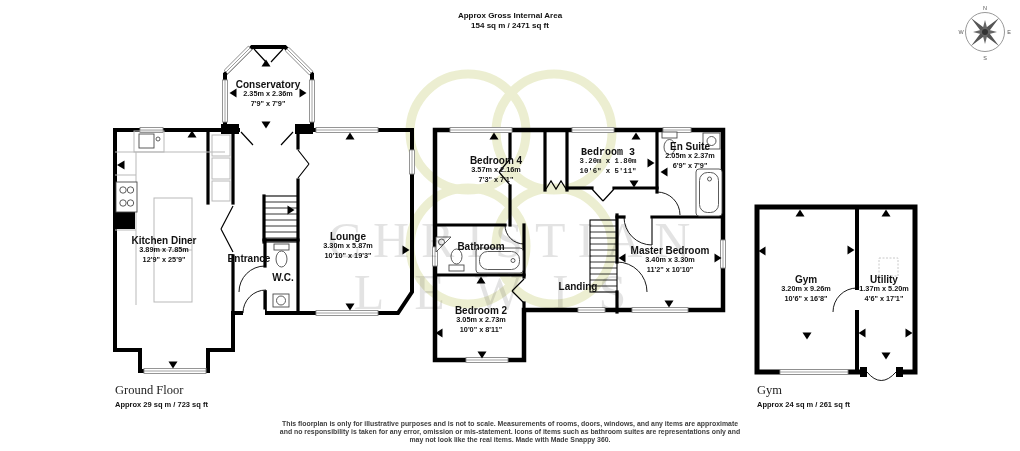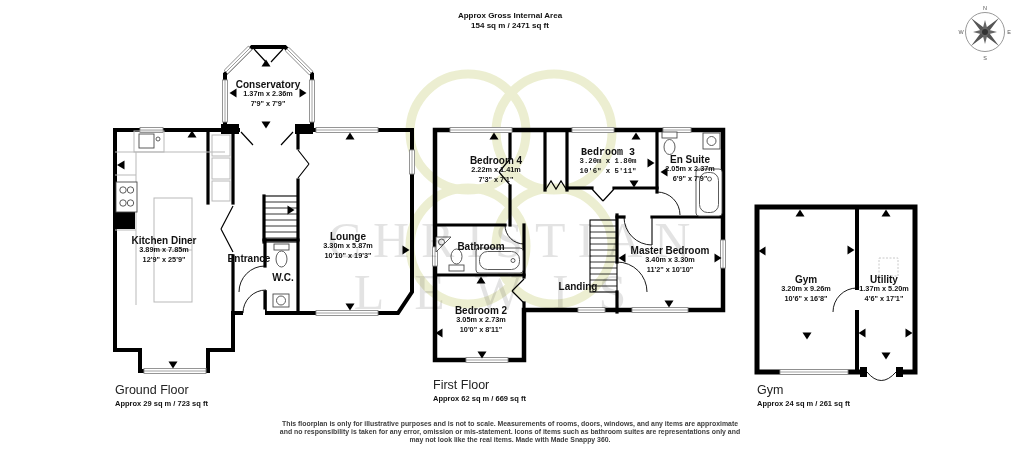--- a/index.html
+++ b/index.html
@@ -33,21 +33,21 @@
              pointer-events:none;}
   .wm1{font-size:50px;letter-spacing:12px;}
   .wm2{font-size:50px;letter-spacing:30px;}
 
   .room-label{position:absolute;transform:translate(-50%,-50%);text-align:center;
               white-space:nowrap;line-height:9.3px;}
   .room-label .rn{font-size:10px;font-weight:bold;}
   .room-label .rd{font-size:7.3px;font-weight:bold;}
 
   .floor-label{position:absolute;white-space:nowrap;}
-  .floor-label .fn{font-size:12.5px;font-weight:400;color:#222;}
+  .floor-label .fn{font-size:12.5px;font-weight:400;color:#222;font-family:Liberation Serif, serif;}
   .floor-label .fa{font-size:7.5px;font-weight:bold;margin-top:2px;}
 
   .footer{position:absolute;left:0;right:0;top:420px;text-align:center;
           font-size:6.9px;font-weight:bold;color:#3d3d3d;line-height:8px;}
 </style>
 </head>
 <body>
 
 <div class="canvas">
 
@@ -367,21 +367,21 @@
 <div class="watermark wm1" style="left:515px;top:240px;">CHRISTIAN</div>
 <div class="watermark wm2" style="left:505px;top:292px;">LEWIS</div>
 
 <div class="header">
   <div class="h1">Approx Gross Internal Area</div>
   <div class="h2">154 sq m / 2471 sq ft</div>
 </div>
 
 <div class="room-label" style="left:268px;top:94px;">
   <div class="rn">Conservatory</div>
-  <div class="rd">1.37m x 2.36m</div>
+  <div class="rd">2.35m x 2.36m</div>
   <div class="rd">7'9" x 7'9"</div>
 </div>
 <div class="room-label" style="left:164px;top:250px;">
   <div class="rn">Kitchen Diner</div>
   <div class="rd">3.89m x 7.85m</div>
   <div class="rd">12'9" x 25'9"</div>
 </div>
 <div class="room-label" style="left:348px;top:222px;margin-top:24px;">
   <div class="rn">Lounge</div>
   <div class="rd">3.30m x 5.87m</div>
@@ -389,29 +389,29 @@
 </div>
 <div class="room-label" style="left:249px;top:259px;">
   <div class="rn">Entrance</div>
 </div>
 <div class="room-label" style="left:283px;top:278px;">
   <div class="rn">W.C.</div>
 </div>
 
 <div class="room-label" style="left:496px;top:170px;">
   <div class="rn">Bedroom 4</div>
-  <div class="rd">2.22m x 1.41m</div>
+  <div class="rd">3.57m x 2.16m</div>
   <div class="rd">7'3" x 7'1"</div>
 </div>
 <div class="room-label" style="left:608px;top:162px;font-family:Liberation Mono, monospace;">
   <div class="rn">Bedroom 3</div>
   <div class="rd">3.20m x 1.80m</div>
   <div class="rd">10'6" x 5'11"</div>
 </div>
-<div class="room-label" style="left:690px;top:169px;">
+<div class="room-label" style="left:690px;top:156px;">
   <div class="rn">En Suite</div>
   <div class="rd">2.05m x 2.37m</div>
   <div class="rd">6'9" x 7'9"</div>
 </div>
 <div class="room-label" style="left:481px;top:247px;">
   <div class="rn">Bathroom</div>
 </div>
 <div class="room-label" style="left:670px;top:260px;">
   <div class="rn">Master Bedroom</div>
   <div class="rd">3.40m x 3.30m</div>
@@ -434,24 +434,20 @@
 <div class="room-label" style="left:884px;top:289px;">
   <div class="rn">Utility</div>
   <div class="rd">1.37m x 5.20m</div>
   <div class="rd">4'6" x 17'1"</div>
 </div>
 
 <div class="floor-label" style="left:115px;top:383px;">
   <div class="fn">Ground Floor</div>
   <div class="fa">Approx 29 sq m / 723 sq ft</div>
 </div>
-<div class="floor-label" style="left:433px;top:378px;">
-  <div class="fn">First Floor</div>
-  <div class="fa">Approx 62 sq m / 669 sq ft</div>
-</div>
 <div class="floor-label" style="left:757px;top:383px;">
   <div class="fn">Gym</div>
   <div class="fa">Approx 24 sq m / 261 sq ft</div>
 </div>
 
 <div class="footer">
   <div>This floorplan is only for illustrative purposes and is not to scale. Measurements of rooms, doors, windows, and any items are approximate</div>
   <div>and no responsibility is taken for any error, omission or mis-statement. Icons of items such as bathroom suites are representations only and</div>
   <div>may not look like the real items. Made with Made Snappy 360.</div>
 </div>

